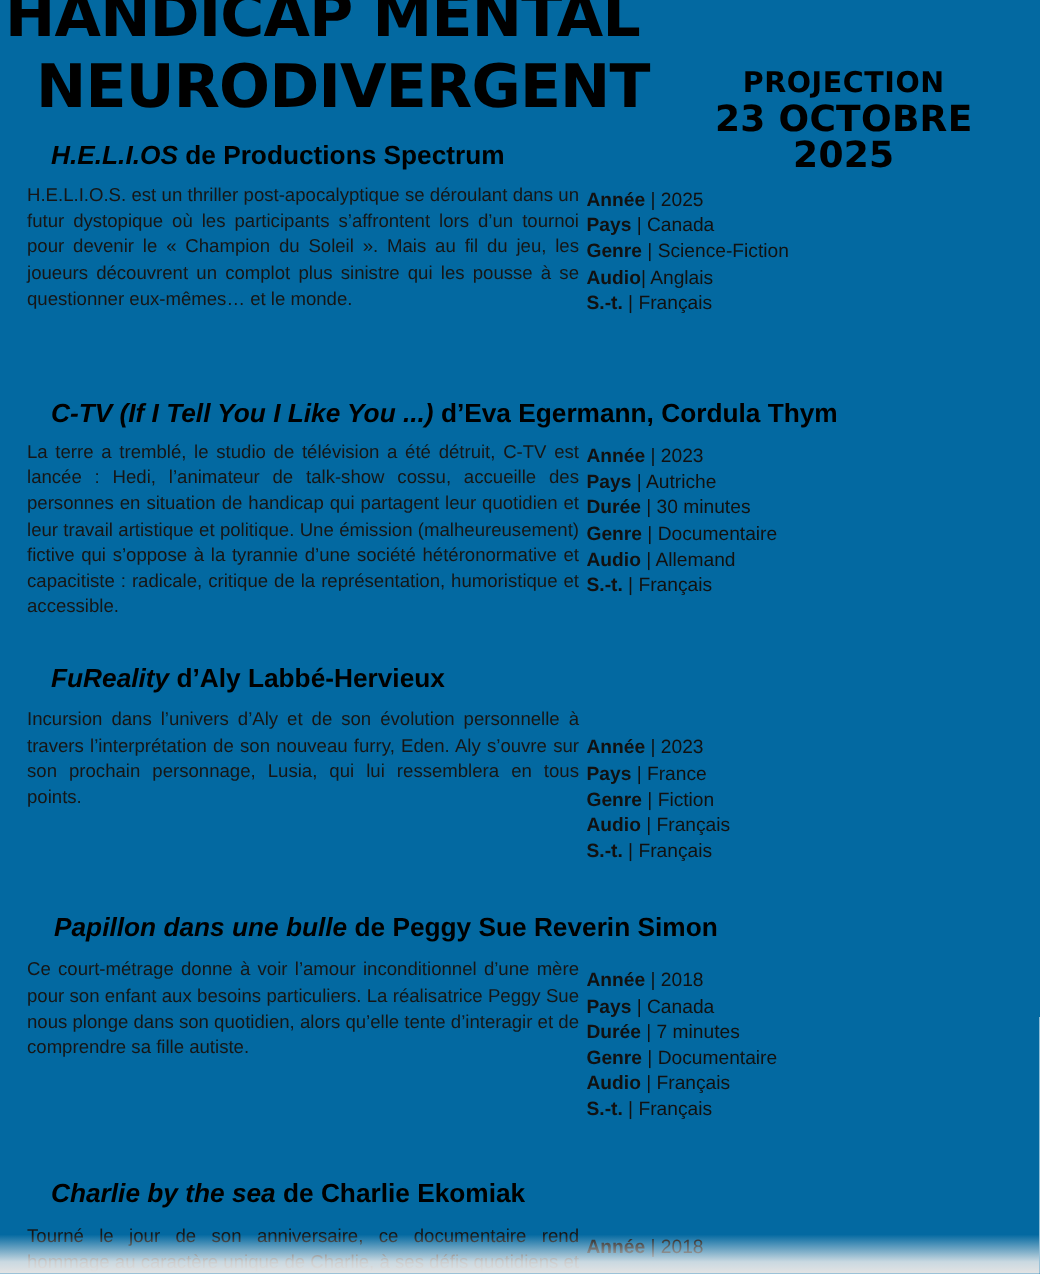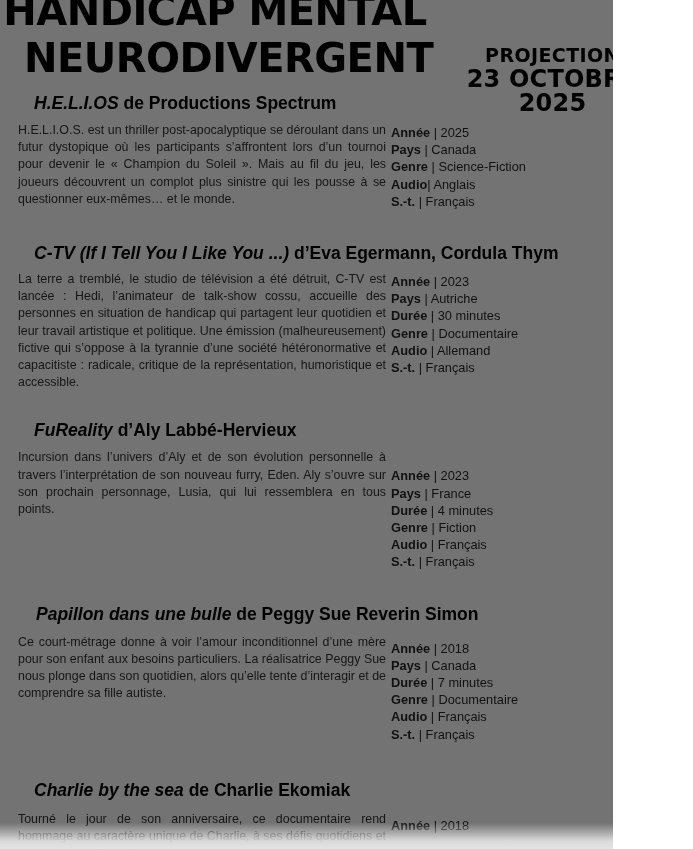--- a/index.html
+++ b/index.html
@@ -8,23 +8,23 @@
     padding: 0;
     background: #ffffff;
   }
   body {
     font-family: "Liberation Sans", sans-serif;
     color: #111111;
     -webkit-font-smoothing: antialiased;
   }
   .poster {
     position: relative;
-    width: 613px;
+    width: 693px;
     height: 849px;
-    background: #737373;
+    background: #0369a1;
     overflow: hidden;
     box-sizing: border-box;
   }
   .bottom-fade {
     position: absolute;
     left: 0;
     right: 0;
     bottom: 0;
     height: 26px;
     background: linear-gradient(to bottom, rgba(255,255,255,0) 0%, rgba(236,236,236,0.85) 70%, rgba(228,228,228,1) 100%);
@@ -52,21 +52,21 @@
     letter-spacing: -0.5px;
     color: #000000;
     white-space: nowrap;
     margin: 0;
   }
   .masthead-line.line2 {
     margin-left: 24px;
   }
   .projection {
     position: absolute;
-    left: 430px;
+    left: 440px;
     top: 44px;
     width: 245px;
     text-align: center;
     font-family: "DejaVu Sans", sans-serif;
     font-weight: bold;
     color: #000000;
   }
   .projection .pline1 {
     font-size: 19px;
     line-height: 23px;
@@ -142,21 +142,21 @@
   .meta-value {
     font-weight: 400;
     text-align: right;
   }
 
   
   .film.f1 .film-title { margin-top: 0; }
   .film.f1 .film-body { margin-top: 8px; }
   .film.f1 .meta { padding-top: 2px; }
 
-  .film.f2 .film-title { margin-top: 32px; }
+  .film.f2 .film-title { margin-top: 54px; }
   .film.f2 .film-body { margin-top: 7px; }
   .film.f2 .meta { padding-top: 2px; }
 
   .film.f3 .film-title { margin-top: 28px; }
   .film.f3 .film-body { margin-top: 8px; }
   .film.f3 .meta { padding-top: 18px; }
 
   .film.f4 .film-title { margin-top: 32px; padding-left: 36px; }
   .film.f4 .film-body { margin-top: 9px; }
   .film.f4 .meta { padding-top: 6px; }
@@ -227,21 +227,20 @@
       <h2 class="film-title">
         <span class="t-main">FuReality</span><span class="t-credit"> d’Aly Labbé-Hervieux</span>
       </h2>
       <div class="film-body">
         <div class="synopsis">
           <p>Incursion dans l’univers d’Aly et de son évolution personnelle à travers l’interprétation de son nouveau furry, Eden. Aly s’ouvre sur son prochain personnage, Lusia, qui lui ressemblera en tous points.</p>
         </div>
         <div class="meta">
           <div class="meta-row"><span class="meta-label">Année</span><span class="meta-sep"> | </span><span class="meta-value">2023</span></div>
           <div class="meta-row"><span class="meta-label">Pays</span><span class="meta-sep"> | </span><span class="meta-value">France</span></div>
-          <div class="meta-row"><span class="meta-label">Durée</span><span class="meta-sep"> | </span><span class="meta-value">4 minutes</span></div>
           <div class="meta-row"><span class="meta-label">Genre</span><span class="meta-sep"> | </span><span class="meta-value">Fiction</span></div>
           <div class="meta-row"><span class="meta-label">Audio</span><span class="meta-sep"> | </span><span class="meta-value">Français</span></div>
           <div class="meta-row"><span class="meta-label">S.-t.</span><span class="meta-sep"> | </span><span class="meta-value">Français</span></div>
         </div>
       </div>
     </section>
 
     <section class="film f4">
       <h2 class="film-title">
         <span class="t-main">Papillon dans une bulle</span><span class="t-credit"> de Peggy Sue Reverin Simon</span>

